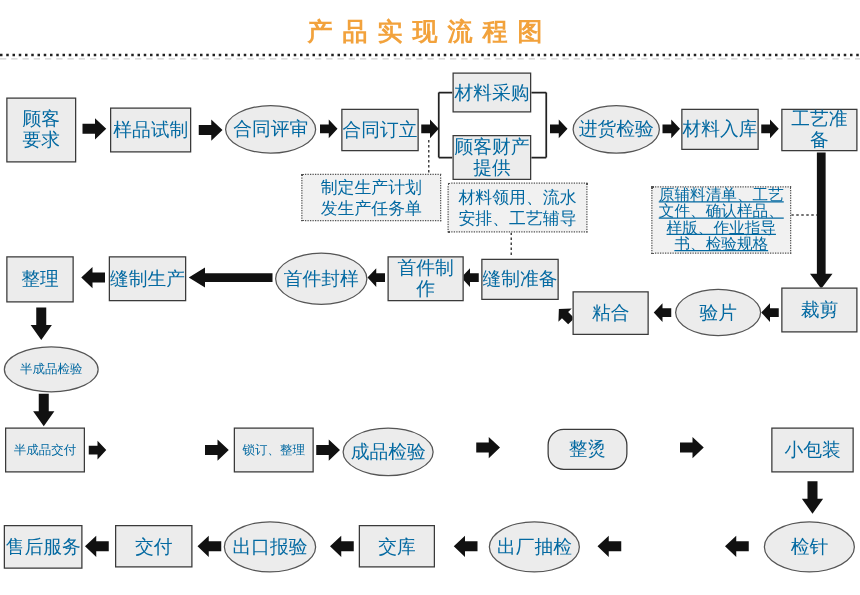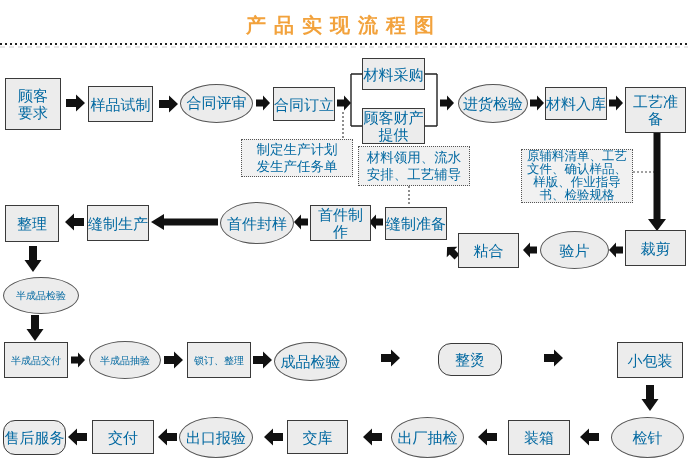--- a/index.html
+++ b/index.html
@@ -6,21 +6,21 @@
   #stage{position:relative;width:688px;height:476px;background:#fff;overflow:hidden;
          font-family:"Liberation Sans","DejaVu Sans",sans-serif;}
   #title{position:absolute;left:0;top:12px;width:100%;text-align:center;
          font-size:20px;font-weight:bold;letter-spacing:8px;color:#f2a23c;}
   #lines{position:absolute;left:0;top:0;}
   .nd{position:absolute;box-sizing:border-box;background:#ececec;border:1.4px solid #3a3a3a;
       display:flex;align-items:center;justify-content:center;text-align:center;
       white-space:pre-line;font-size:15px;line-height:17px;color:#0369a1;}
   .el{border-radius:50%;border-color:#555;}
   .dash{background:#f1f1f1;border:1.5px dotted #555;font-size:13.5px;line-height:17px;}
-  .tight{font-size:12.5px;line-height:13px;}
+  .tight{font-size:12.5px;line-height:13px;text-decoration:underline;}
   .fs13{font-size:10px;}
 </style>
 </head>
 <body>
 
 <div id="stage">
 
   <svg id="lines" width="688" height="476" viewBox="0 0 688 476">
     <defs>
       <path id="aw" d="M0,-4 L10,-4 L10,-8.5 L19,0 L10,8.5 L10,4 L0,4 Z"></path>
@@ -73,28 +73,28 @@
       <use href="#aw" transform="translate(177,437) rotate(180)"></use>
       <use href="#aw" transform="translate(87,437) rotate(180)"></use>
     </g>
   </svg>
 
   <div id="title">产品实现流程图</div>
 
   <div class="nd" style="left:5px;top:78px;width:56px;height:52px;">顾客
 要求</div>
   <div class="nd" style="left:88px;top:86px;width:65px;height:36px;">样品试制</div>
-  <div class="nd el" style="left:180px;top:84px;width:73px;height:39px;font-family:Liberation Serif, serif;">合同评审</div>
+  <div class="nd el" style="left:180px;top:84px;width:73px;height:39px;">合同评审</div>
   <div class="nd" style="left:273px;top:87px;width:62px;height:34px;text-align:center;">合同订立</div>
   <div class="nd" style="left:362px;top:58px;width:63px;height:32px;">材料采购</div>
   <div class="nd" style="left:362px;top:108px;width:63px;height:36px;">顾客财产
 提供</div>
   <div class="nd el" style="left:458px;top:84px;width:70px;height:39px;">进货检验</div>
   <div class="nd" style="left:545px;top:87px;width:62px;height:33px;">材料入库</div>
-  <div class="nd" style="left:625px;top:87px;width:61px;height:46px;">工艺准备</div>
+  <div class="nd" style="left:625px;top:87px;width:61px;height:34px;">工艺准备</div>
 
   <div class="nd dash" style="left:241px;top:139px;width:112px;height:38px;">制定生产计划
 发生产任务单</div>
   <div class="nd dash" style="left:358px;top:146px;width:112px;height:40px;">材料领用、流水
 安排、工艺辅导</div>
   <div class="nd dash tight" style="left:521px;top:149px;width:112px;height:54px;">原辅料清单、工艺
 文件、确认样品、
 样版、作业指导
 书、检验规格</div>
 
@@ -103,27 +103,25 @@
   <div class="nd el" style="left:220px;top:202px;width:74px;height:42px;">首件封样</div>
   <div class="nd" style="left:310px;top:205px;width:61px;height:36px;">首件制作</div>
   <div class="nd" style="left:385px;top:207px;width:62px;height:33px;">缝制准备</div>
   <div class="nd" style="left:458px;top:233px;width:61px;height:35px;">粘合</div>
   <div class="nd el" style="left:540px;top:231px;width:69px;height:38px;">验片</div>
   <div class="nd" style="left:625px;top:230px;width:61px;height:36px;">裁剪</div>
 
   <div class="nd el fs13" style="left:3px;top:277px;width:76px;height:37px;">半成品检验</div>
 
   <div class="nd fs13" style="left:4px;top:342px;width:64px;height:36px;">半成品交付</div>
-  <div class="nd el fs13" style="left:89px;top:341px;width:72px;height:38px;">半成品抽验</div>
   <div class="nd fs13" style="left:187px;top:342px;width:64px;height:36px;">锁订、整理</div>
   <div class="nd el" style="left:274px;top:342px;width:73px;height:39px;">成品检验</div>
   <div class="nd" style="left:438px;top:343px;width:64px;height:33px;border-radius:13px;">整烫</div>
   <div class="nd" style="left:617px;top:342px;width:66px;height:36px;">小包装</div>
 
-  <div class="nd" style="left:3px;top:420px;width:63px;height:35px;border-radius:12px;">售后服务</div>
+  <div class="nd" style="left:3px;top:420px;width:63px;height:35px;">售后服务</div>
   <div class="nd" style="left:92px;top:420px;width:62px;height:34px;">交付</div>
   <div class="nd el" style="left:179px;top:417px;width:74px;height:41px;">出口报验</div>
   <div class="nd" style="left:287px;top:420px;width:61px;height:34px;">交库</div>
   <div class="nd el" style="left:391px;top:417px;width:73px;height:41px;">出厂抽检</div>
-  <div class="nd" style="left:508px;top:420px;width:62px;height:35px;">装箱</div>
   <div class="nd el" style="left:611px;top:417px;width:73px;height:41px;">检针</div>
 
 </div>
 
 </body></html>

